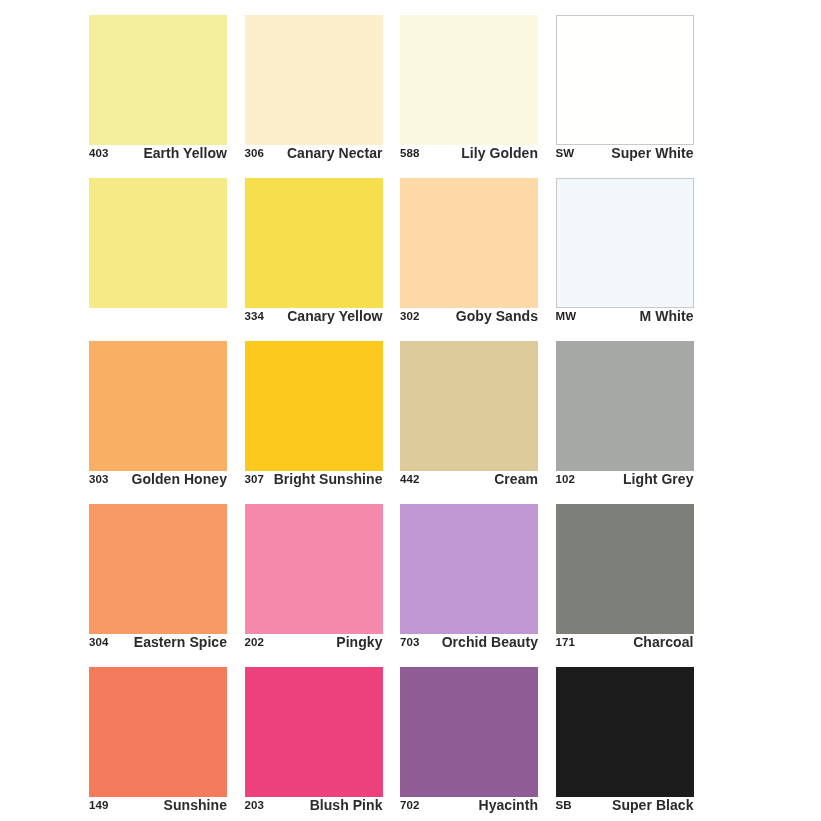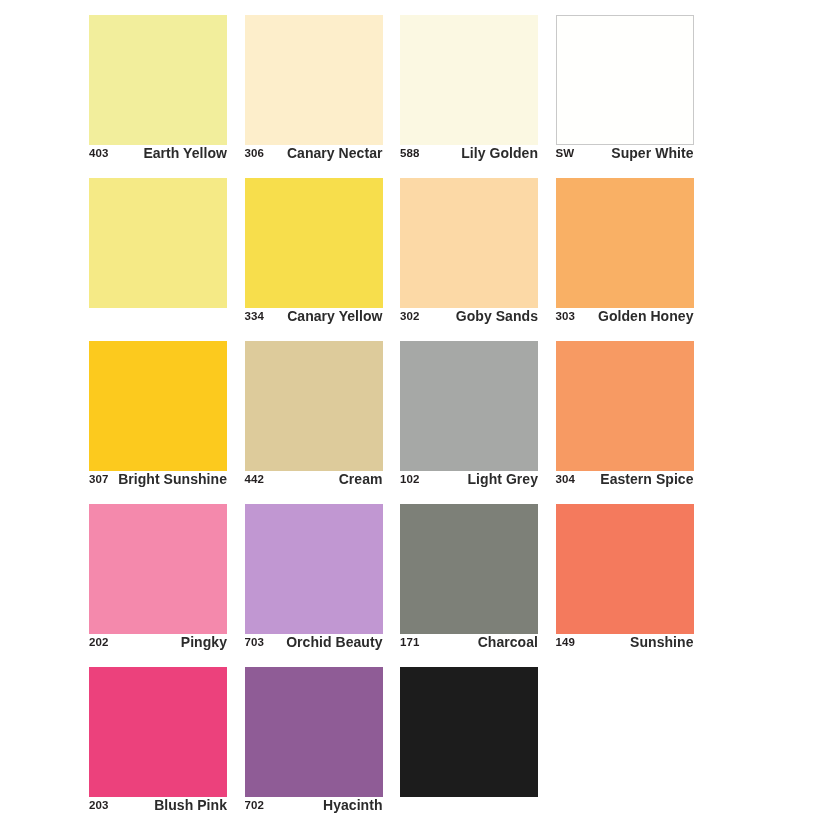--- a/index.html
+++ b/index.html
@@ -122,20 +122,27 @@
         </div>
       </div>
       <div class="swatch-cell">
         <div class="swatch-chip" style="background-color: rgb(252, 217, 166);"></div>
         <div class="swatch-label">
           <span class="swatch-code">302</span>
           <span class="swatch-name">Goby Sands</span>
         </div>
       </div>
       <div class="swatch-cell">
+        <div class="swatch-chip bordered" style="background-color: rgb(242, 247, 251);"></div>
+        <div class="swatch-label">
+          <span class="swatch-code">MW</span>
+          <span class="swatch-name">M White</span>
+        </div>
+      </div>
+      <div class="swatch-cell">
         <div class="swatch-chip" style="background-color: rgb(249, 176, 101);"></div>
         <div class="swatch-label">
           <span class="swatch-code">303</span>
           <span class="swatch-name">Golden Honey</span>
         </div>
       </div>
       <div class="swatch-cell">
         <div class="swatch-chip" style="background-color: rgb(252, 202, 30);"></div>
         <div class="swatch-label">
           <span class="swatch-code">307</span>
@@ -200,15 +207,19 @@
       </div>
       <div class="swatch-cell">
         <div class="swatch-chip" style="background-color: rgb(143, 92, 150);"></div>
         <div class="swatch-label">
           <span class="swatch-code">702</span>
           <span class="swatch-name">Hyacinth</span>
         </div>
       </div>
       <div class="swatch-cell">
         <div class="swatch-chip" style="background-color: rgb(28, 28, 28);"></div>
+        <div class="swatch-label">
+          <span class="swatch-code">SB</span>
+          <span class="swatch-name">Super Black</span>
+        </div>
       </div>
     </div>
 </div>
 
 </body></html>

